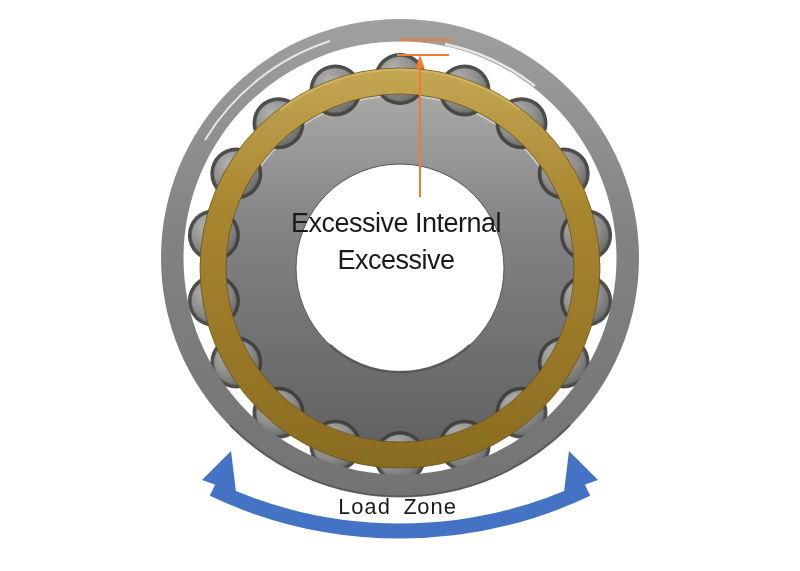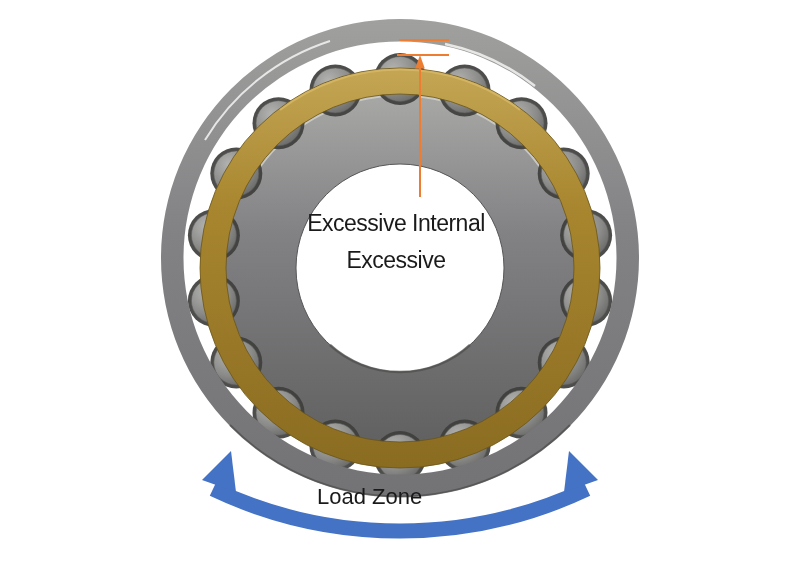--- a/index.html
+++ b/index.html
@@ -7,28 +7,30 @@
     position:relative;
     width:800px;height:571px;
     background:#ffffff;
     overflow:hidden;
     font-family:"Liberation Sans",sans-serif;
   }
   .canvas svg{position:absolute;left:0;top:0;}
   .clearance-label{
     position:absolute;left:241px;top:205px;width:310px;
     text-align:center;
-    font-size:23px;line-height:37px;letter-spacing:-0.5px;
+    font-size:27px;line-height:37px;letter-spacing:-0.5px;
     color:#1a1a1a;
   }
   .clearance-label span{display:block;}
   .loadzone-label{
-    position:absolute;left:317px;top:484px;width:160px;
+    position:absolute;left:317px;top:496px;width:160px;
+    text-align:center;
     font-size:22px;line-height:26px;
     color:#1a1a1a;
+    font-family:Liberation Mono, monospace;
   }
 </style>
 </head>
 <body>
 
 <div class="canvas">
 
   <svg width="800" height="571" viewBox="0 0 800 571">
     <defs>
       <linearGradient id="gOuter" x1="0" y1="0" x2="0" y2="1">

